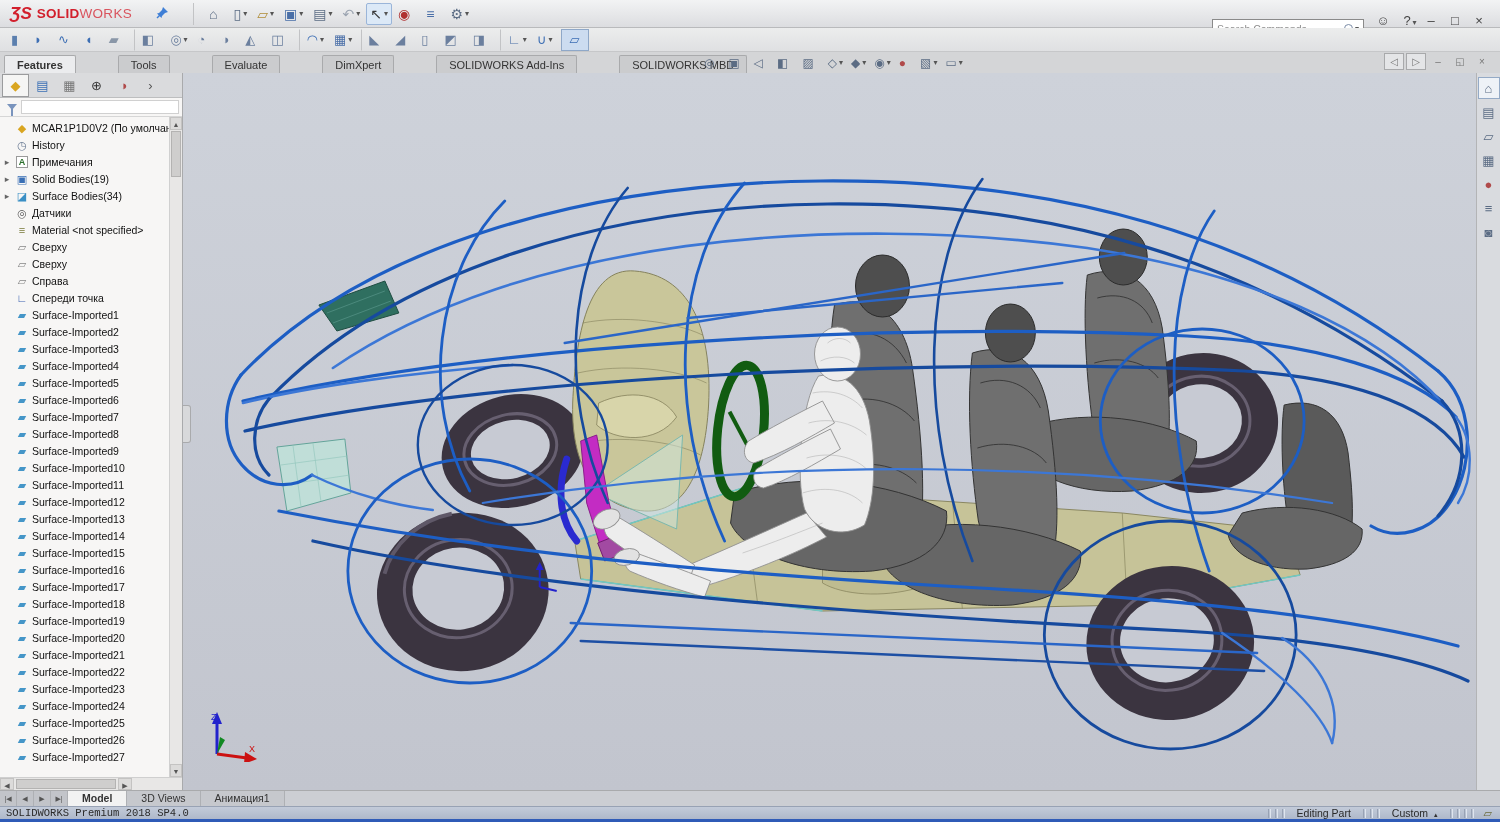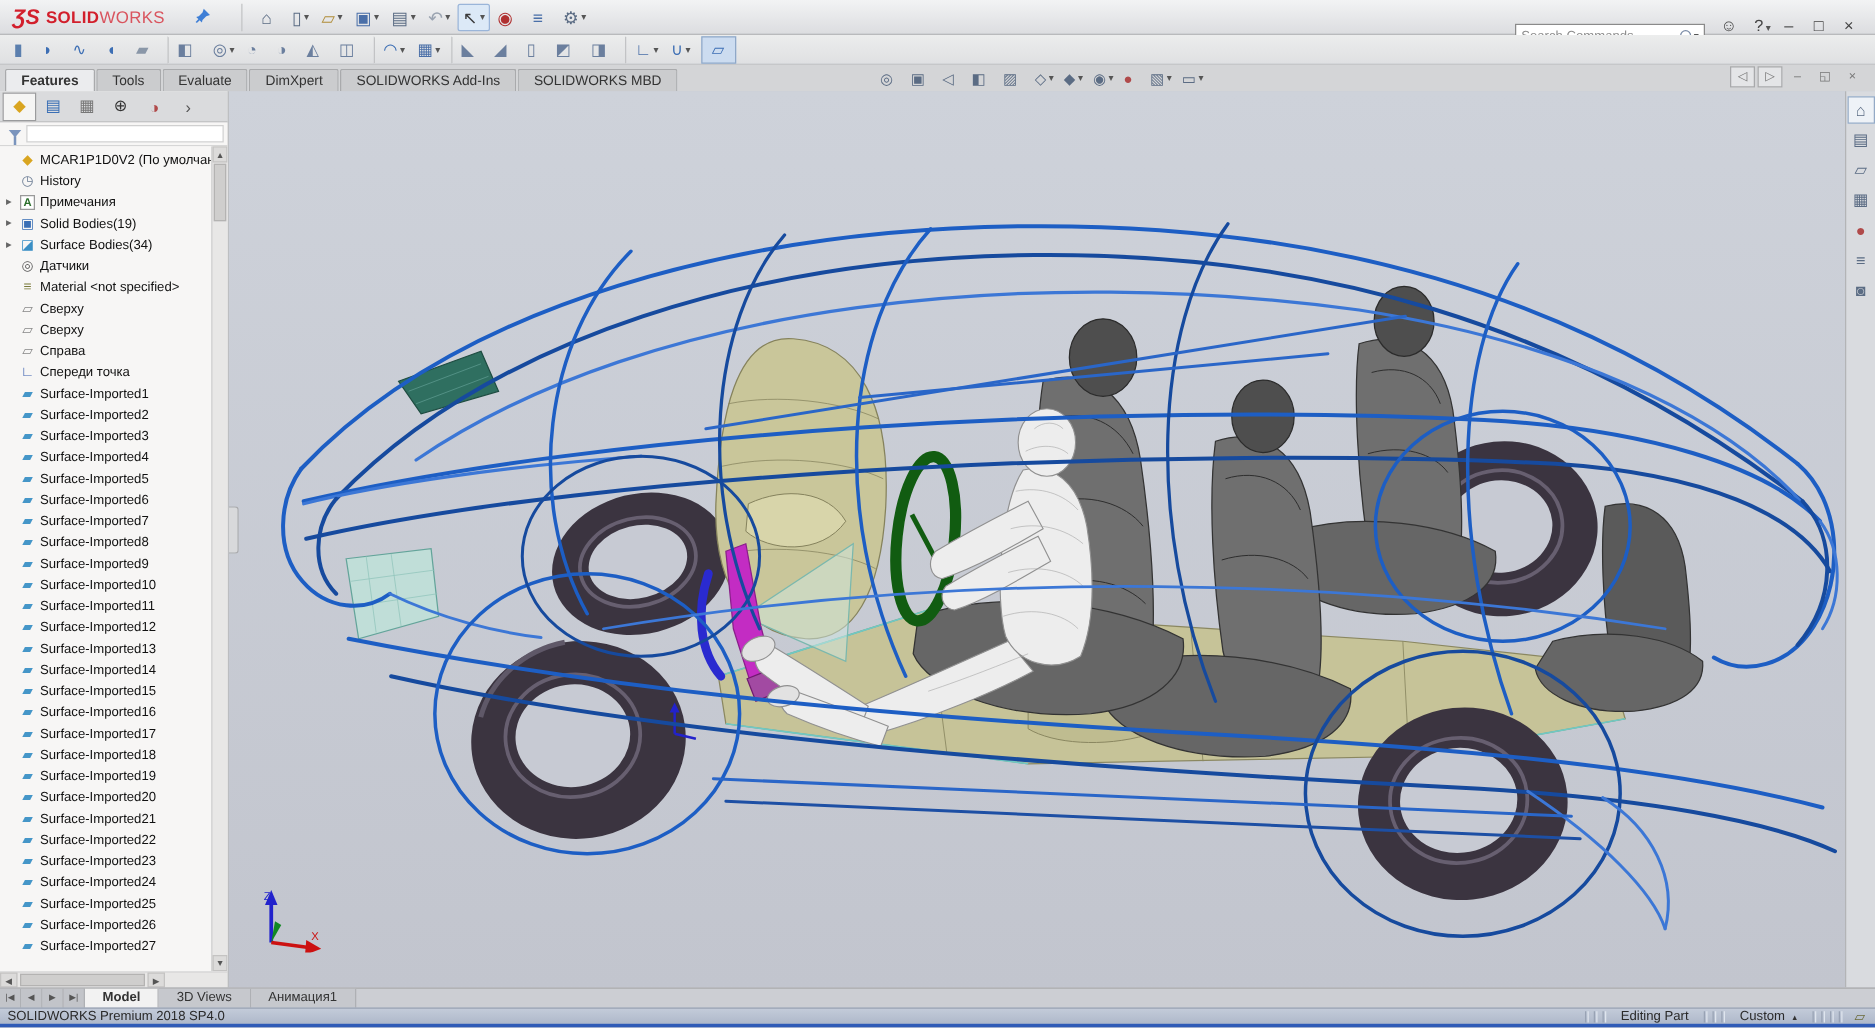--- a/index.html
+++ b/index.html
@@ -100,21 +100,21 @@
   .tpbtn.active { background:#eef2f7; border-color:#94aac6; }
 
   
   #bottomtabs { position:absolute; left:0; top:790px; width:1500px; height:16px; background:#ccced3; border-top:1px solid #a9aaac; display:flex; align-items:stretch; }
   .navbtn { width:17px; text-align:center; font-size:7px; color:#555; background:#c2c4c9; border-right:1px solid #aeb0b4; line-height:15px; }
   .btab { padding:0 14px; line-height:15px; font-size:10.5px; color:#333; border-right:1px solid #aeb0b4; background:#c6c8cd;text-align:center; }
   .btab.active { background:#f2f2f2; font-weight:bold; }
 
   
   #statusbar { position:absolute; left:0; top:806px; width:1500px; height:16px; background:linear-gradient(#c3cbd9,#aeb8ca); border-top:1px solid #98a2b4; border-bottom:3px solid #2f5bb7; display:flex; align-items:center; font-size:10.5px; color:#2a2a2a; }
-  #status-left { padding-left:6px; }
+  #status-left { padding-left:6px;font-family:Liberation Mono, monospace; }
   #status-right { margin-left:auto; display:flex; align-items:center; }
   .ridge { width:3px; height:9px; border-left:1px solid #98a2b4; border-right:1px solid #dfe5ee; margin:0 2px; }
   .stat-cell { padding:0 10px; }
   .units-arrow { font-size:7px; margin-left:6px; color:#333; }
   .tag-icon { font-size:11px; color:#6b6b3a; padding:0 8px; }
 </style>
 </head>
 <body>
 
 <div id="titlebar">
@@ -314,21 +314,21 @@
       <span class="dd">▾</span>
     </span>
 
     <span class="tbtn active sep">
       <span class="glyph" style="color: rgb(60, 110, 180);">▱</span>
       <span class="dd" style="visibility: hidden;">▾</span>
     </span>
   </div>
 
 <div id="tabrow">
-  <div style="display:flex;align-items:center;padding-left:4px;">
+  <div style="display:flex;align-items:center;padding-left:4px;gap:41px;">
 
   <span class="cmdtab active">Features</span>
       <span class="cmdtab">Tools</span>
       <span class="cmdtab">Evaluate</span>
       <span class="cmdtab">DimXpert</span>
       <span class="cmdtab">SOLIDWORKS Add-Ins</span>
       <span class="cmdtab">SOLIDWORKS MBD</span>
     </div>
   <div id="headsup">
 

